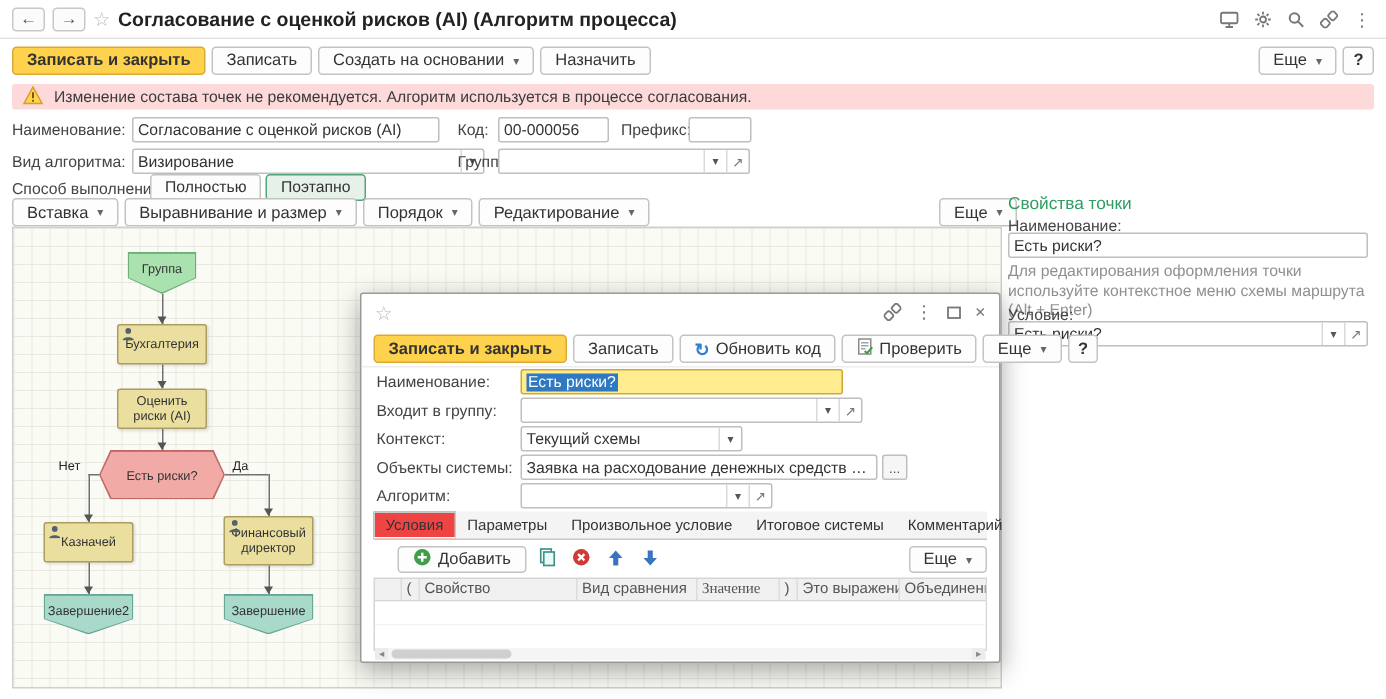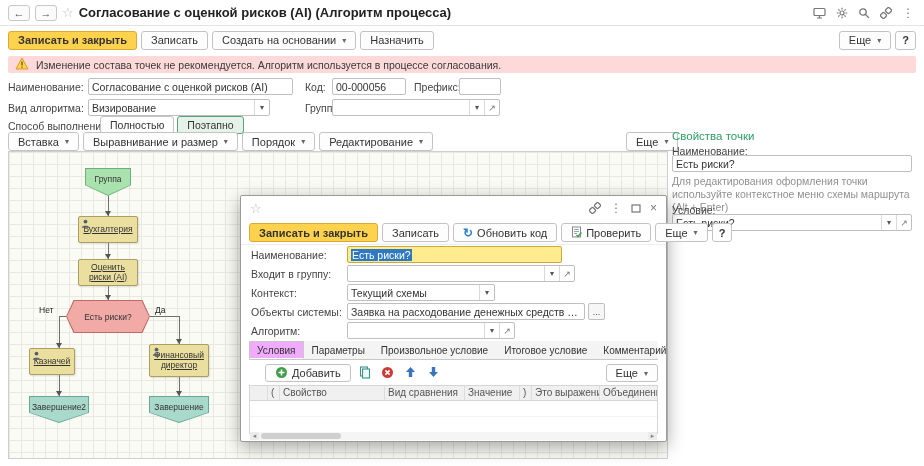--- a/index.html
+++ b/index.html
@@ -36,21 +36,21 @@
   .seg { position:absolute; display:flex; gap:3px; }
   .segbtn { height:18px; padding:0 9px; border:1px solid #c3c3c3; border-radius:3px; background:#fdfdfd; display:flex; align-items:center; font-size:10.5px; cursor:pointer; }
   .segbtn.active { background:#e6f2e9; border-color:#55a677; }
 
   .diagbar { position:absolute; left:8px; top:132px; display:flex; gap:4px; }
 
   
   .canvas { position:absolute; left:8px; top:151px; width:660px; height:308px; border:1px solid #cfcfcf; background-color:#fbfbf6;
     background-image:linear-gradient(to right, #e9e9df 1px, transparent 1px), linear-gradient(to bottom, #e9e9df 1px, transparent 1px);
     background-size:12px 12px; }
-  .nrect { position:absolute; background:#eadf9f; border:1px solid #ac9d62; border-radius:2px; display:flex; align-items:center; justify-content:center; box-shadow:1px 1px 2px rgba(0,0,0,0.12); cursor:pointer;text-decoration:underline; }
+  .nrect { position:absolute; background:#eadf9f; border:1px solid #ac9d62; border-radius:2px; display:flex; align-items:center; justify-content:center; box-shadow:1px 1px 2px rgba(0,0,0,0.12); cursor:pointer; }
   .nlbl { font-size:8.5px; line-height:1.15; text-align:center; padding:0 2px; color:#333; }
   .person { position:absolute; top:1px; left:2px; }
   .shape { position:absolute; cursor:pointer; }
   .shape-border { position:absolute; inset:0; }
   .shape-fill { position:absolute; inset:1px; }
   .pent { clip-path:polygon(0 0,100% 0,100% 62%,50% 100%,0 62%); }
   .hexgon { clip-path:polygon(9% 0,91% 0,100% 50%,91% 100%,9% 100%,0 50%); }
   .shape-lbl { position:absolute; left:0; right:0; top:6px; text-align:center; font-size:8.5px; color:#333; }
   .shape-lbl.mid { top:0; bottom:0; display:flex; align-items:center; justify-content:center; }
   .ev { position:absolute; width:1px; background:#707070; }
@@ -70,33 +70,33 @@
   .mticons .ic { cursor:pointer; display:flex; align-items:center; font-size:12px; }
   .mcmd { position:absolute; left:0; top:25px; right:0; height:24px; display:flex; align-items:center; gap:4px; padding:0 8px; border-bottom:1px solid #ededed; }
   .mcmd .right { margin-left:auto; display:flex; gap:4px; }
   .fldlbl { position:absolute; left:10px; font-size:10.5px; color:#444; width:94px; }
   .input-req { background:#ffec8f; border-color:#cfa83c; }
   .sel { background:#2f78c2; color:#fff; padding:0 1px; }
   .dotsbtn { position:absolute; height:17px; width:17px; border:1px solid #bfbfbf; border-radius:2px; background:#f6f6f6; display:flex; align-items:center; justify-content:center; font-size:9px; color:#555; cursor:pointer; }
 
   .tabs { position:absolute; left:8px; right:8px; top:145px; height:19px; display:flex; align-items:flex-end; border-bottom:1px solid #c8c8c8; background:#f4f4f4; }
   .tab { height:18px; line-height:17px; padding:0 7px; font-size:10px; color:#333; border:1px solid transparent; cursor:pointer; white-space:nowrap; }
-  .tab.active { background:#f0abfc; border-color:#c8c8c8; border-bottom-color:#fff; }
+  .tab.active { background:#ef4444; border-color:#c8c8c8; border-bottom-color:#fff; }
 
   .ttoolbar { position:absolute; left:24px; right:8px; top:167px; height:20px; display:flex; align-items:center; gap:5px; }
   .iconbtn { width:18px; height:18px; display:flex; align-items:center; justify-content:center; border-radius:2px; cursor:pointer; }
   .ttoolbar .right { margin-left:auto; }
 
   .tbl { position:absolute; left:8px; right:8px; top:189px; border:1px solid #d5d5d5; }
   .throw { display:flex; height:15px; background:#f0f0f0; border-bottom:1px solid #d5d5d5; }
   .thc { font-size:10px; color:#555; padding:1px 3px; border-right:1px solid #dcdcdc; overflow:hidden; white-space:nowrap; }
   .tdrow { display:flex; height:16px; background:#ffe9ad; border-bottom:1px solid #eadfae; align-items:center; cursor:pointer; }
   .tdc { font-size:10px; color:#333; padding:0 3px; border-right:1px solid #efe3b2; overflow:hidden; white-space:nowrap; height:100%; display:flex; align-items:center; }
   .emptyrow { height:16px; background:#fff; border-bottom:1px solid #f3f3f3; }
-  .c0{width:18px;} .c1{width:12px;} .c2{width:105px;} .c3{width:80px;} .c4{width:55px;justify-content:flex-end;} .c5{width:12px;} .c6{width:68px;justify-content:center;} .c7{flex:1;border-right:none;}
+  .c0{width:18px;} .c1{width:12px;} .c2{width:105px;} .c3{width:80px;} .c4{width:55px;justify-content:flex-end;font-family:Liberation Serif, serif;} .c5{width:12px;} .c6{width:68px;justify-content:center;} .c7{flex:1;border-right:none;}
   .thc.c4 { text-align:left; }
   .cb { width:11px; height:11px; border:1px solid #8a8a8a; border-radius:1px; background:#fff; cursor:pointer; }
   .rowicon { width:9px; height:9px; background:#ffcf4d; border:1px solid #c99f2e; border-radius:2px; margin:0 auto; }
   .hscroll { position:absolute; left:9px; right:9px; top:236px; height:8px; display:flex; align-items:center; }
   .harrow { width:9px; height:8px; background:#ececec; color:#888; font-size:7px; display:flex; align-items:center; justify-content:center; cursor:pointer; }
   .htrack { flex:1; height:8px; background:#f5f5f5; position:relative; }
   .hthumb { position:absolute; left:2px; top:1px; width:80px; height:6px; background:#cfcfcf; border-radius:3px; cursor:pointer; }
 </style>
 </head>
 <body>
@@ -174,21 +174,21 @@
   <div class="lbl" style="left:305px;top:81px">Код:</div>
   <div class="input" style="left:332px;top:78px;width:74px">
     <span class="val">00-000056</span>
   </div>
   <div class="lbl" style="left:414px;top:81px">Префикс:</div>
   <div class="input" style="left:459px;top:78px;width:42px">
     <span class="val"></span>
   </div>
 
   <div class="lbl" style="left:8px;top:102px">Вид алгоритма:</div>
-  <div class="input" style="left:88px;top:99px;width:182px">
+  <div class="input" style="left:88px;top:99px;width:235px">
     <span class="val">Визирование</span>
     <span class="dd">▾</span>
   </div>
   <div class="lbl" style="left:305px;top:102px">Группа:</div>
   <div class="input" style="left:332px;top:99px;width:168px">
     <span class="val"></span>
     <span class="dd">▾</span>
     <span class="openbtn">↗</span>
   </div>
 
@@ -260,21 +260,21 @@
     <span class="elbl" style="left:146px;top:153px">Да</span>
 
     <div class="eh" style="left:50px;top:164px;width:7px"></div>
     <div class="ev" style="left:50px;top:164px;height:32px"></div>
     <div class="earr" style="left:47px;top:191px"></div>
 
     <div class="eh" style="left:141px;top:164px;width:29px"></div>
     <div class="ev" style="left:170px;top:164px;height:28px"></div>
     <div class="earr" style="left:167px;top:187px"></div>
 
-    <div class="nrect" style="left:20px;top:196px;width:46px;height:27px">
+    <div class="nrect" style="left:20px;top:196px;width:60px;height:27px">
       <span class="person"><svg width="9" height="9" viewBox="0 0 9 9">
             <circle cx="4.5" cy="2.6" r="1.9" fill="#55606e"></circle>
             <path d="M0.8 8.8 C0.8 6.2 8.2 6.2 8.2 8.8 Z" fill="#55606e"></path>
           </svg></span>
       <span class="nlbl">Казначей</span>
     </div>
 
     <div class="nrect" style="left:140px;top:192px;width:60px;height:33px">
       <span class="person"><svg width="9" height="9" viewBox="0 0 9 9">
             <circle cx="4.5" cy="2.6" r="1.9" fill="#55606e"></circle>
@@ -387,21 +387,21 @@
     <div class="input" style="left:106px;top:126px;width:168px">
       <span class="val"></span>
       <span class="dd">▾</span>
       <span class="openbtn">↗</span>
     </div>
 
     <div class="tabs">
       <div class="tab active">Условия</div>
       <div class="tab">Параметры</div>
       <div class="tab">Произвольное условие</div>
-      <div class="tab">Итоговое условие</div>
+      <div class="tab">Итоговое системы</div>
       <div class="tab">Комментарий</div>
     </div>
 
     <div class="ttoolbar">
       <div class="btn" style="height:18px">
         <span><svg width="13" height="13" viewBox="0 0 13 13">
               <circle cx="6.5" cy="6.5" r="5.5" fill="#3f9e46"></circle>
               <path d="M6.5 3.5 V9.5 M3.5 6.5 H9.5" stroke="#fff" stroke-width="1.6"></path>
             </svg></span>
         <span>Добавить</span>

